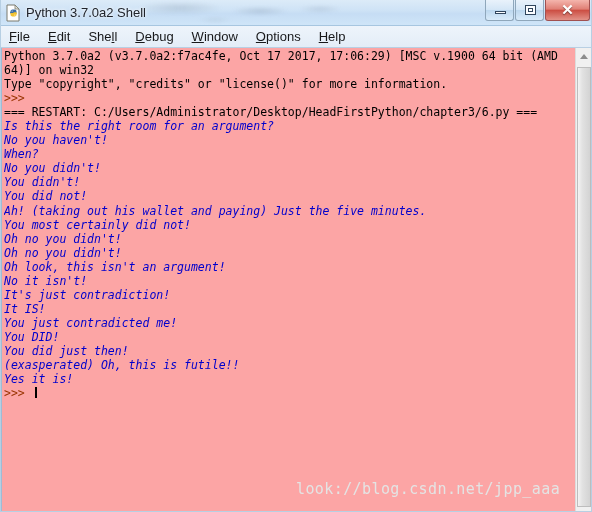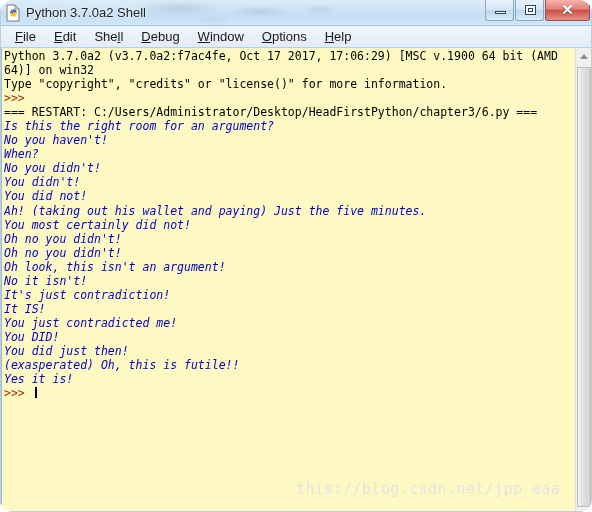--- a/index.html
+++ b/index.html
@@ -16,21 +16,20 @@
 
   
   .window {
     position: absolute;
     left: 0; top: 0;
     width: 592px;
     height: 512px;
     box-sizing: border-box;
     background: #ffffff;
     overflow: hidden;
-    border-radius: 13px;
   }
 
   
   .titlebar {
     position: absolute;
     left: 0; top: 0;
     width: 592px;
     height: 26px;
     background: linear-gradient(to bottom,
         #dcebf8 0%,
@@ -138,39 +137,38 @@
   .menubar {
     position: absolute;
     left: 0; top: 26px;
     width: 592px;
     height: 22px;
     background: linear-gradient(to bottom, #eef4fb 0%, #e3edf7 100%);
     border-bottom: 1px solid #b8cfe3;
     box-sizing: border-box;
     display: flex;
     align-items: center;
-    padding-left: 6px;
   }
   .menu-item {
     font-size: 13px;
     color: #17181a;
     padding: 2px 9px;
     line-height: 16px;
     cursor: default;
     white-space: nowrap;
   }
   .menu-item u { text-decoration: underline; }
 
   
   .textarea-wrap {
     position: absolute;
     left: 0; top: 48px;
     width: 592px;
     height: 464px;
-    background: #fef9c3;
+    background: #fca5a5;
     box-sizing: border-box;
   }
   .text-border-left {
     position: absolute;
     left: 0; top: 0;
     width: 2px; height: 464px;
     background: linear-gradient(to right, #7da2c4, #a8c4dc);
   }
   .text-content {
     position: absolute;
@@ -304,16 +302,16 @@
     <div class="text-content" id="shell-lines"><span class="ln black">Python 3.7.0a2 (v3.7.0a2:f7ac4fe, Oct 17 2017, 17:06:29) [MSC v.1900 64 bit (AMD</span><span class="ln black">64)] on win32</span><span class="ln black">Type "copyright", "credits" or "license()" for more information.</span><span class="ln brown">&gt;&gt;&gt; </span><span class="ln black">=== RESTART: C:/Users/Administrator/Desktop/HeadFirstPython/chapter3/6.py ===</span><span class="ln blue">Is this the right room for an argument?</span><span class="ln blue">No you haven't!</span><span class="ln blue">When?</span><span class="ln blue">No you didn't!</span><span class="ln blue">You didn't!</span><span class="ln blue">You did not!</span><span class="ln blue">Ah! (taking out his wallet and paying) Just the five minutes.</span><span class="ln blue">You most certainly did not!</span><span class="ln blue">Oh no you didn't!</span><span class="ln blue">Oh no you didn't!</span><span class="ln blue">Oh look, this isn't an argument!</span><span class="ln blue">No it isn't!</span><span class="ln blue">It's just contradiction!</span><span class="ln blue">It IS!</span><span class="ln blue">You just contradicted me!</span><span class="ln blue">You DID!</span><span class="ln blue">You did just then!</span><span class="ln blue">(exasperated) Oh, this is futile!!</span><span class="ln blue">Yes it is!</span><span class="ln brown">&gt;&gt;&gt; <span class="cursor"></span></span></div>
   </div>
 
   <div class="scrollbar">
     <div class="sb-arrow">
       <span class="tri"></span>
     </div>
     <div class="sb-thumb"></div>
   </div>
 
-  <div class="watermark">this://blog.csdn.net/jpp_aaa</div>
+  <div class="watermark">look://blog.csdn.net/jpp_aaa</div>
 
   <div class="outer-border"></div>
 </div>
 
 </body></html>

